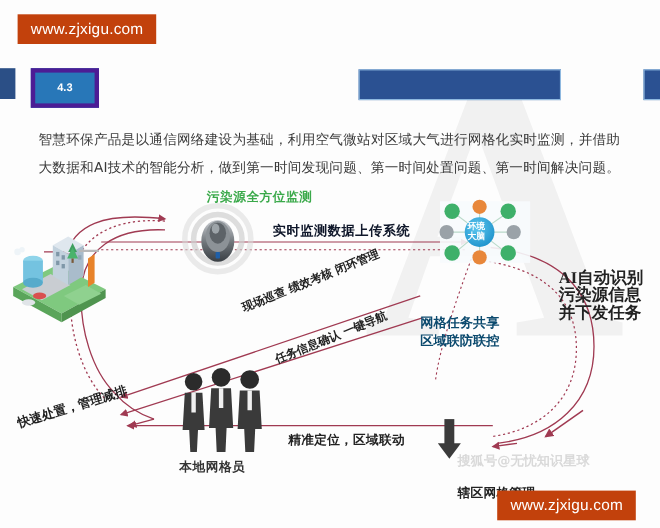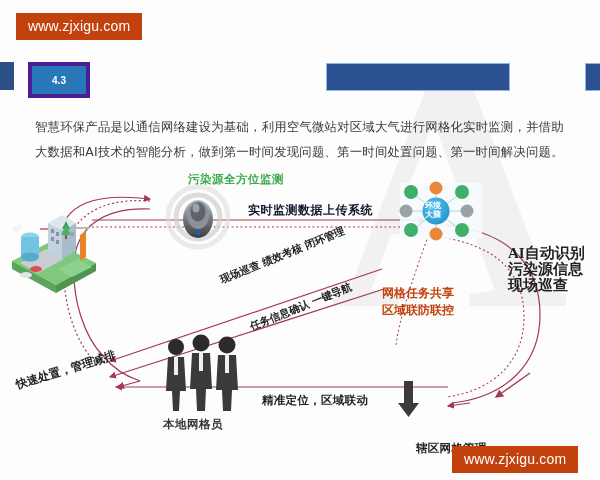--- a/index.html
+++ b/index.html
@@ -99,21 +99,21 @@
   .lbl-green{
     left:188px;top:7px;
     color:#3aa94a;font-size:11.5px;font-weight:700;letter-spacing:.5px;
   }
   .lbl-upload{
     left:248px;top:37px;
     color:#0f172a;font-size:12px;font-weight:700;letter-spacing:.5px;
   }
   .lbl-grid{
     left:382px;top:120px;
-    color:#c2410c;font-size:12px;font-weight:700;line-height:17px;
+    color:#0c4a6e;font-size:12px;font-weight:700;line-height:17px;
     text-align:left;
   }
   .lbl-ai{
     left:508px;top:80px;
     color:#222;font-size:15px;font-weight:700;line-height:16px;font-family:Liberation Serif, serif;
   }
   .lbl-fast{
     left:14px;top:213px;
     color:#222;font-size:11.5px;font-weight:700;
     transform:rotate(-17deg);transform-origin:left top;
@@ -329,26 +329,27 @@
     <div class="dlabel lbl-diag2">任务信息确认  一键导航</div>
 
     <div class="dlabel lbl-grid">
       <div>网格任务共享</div>
       <div>区域联防联控</div>
     </div>
 
     <div class="dlabel lbl-ai">
       <div>AI自动识别</div>
       <div>污染源信息</div>
-      <div>现场巡查</div>
+      <div>并下发任务</div>
     </div>
 
     <div class="dlabel lbl-fast">快速处置，管理减排</div>
     <div class="dlabel lbl-local">本地网格员</div>
     <div class="dlabel lbl-precise">精准定位，区域联动</div>
     <div class="dlabel lbl-area">辖区网格管理</div>
 
+    <div class="wm-inner">搜狐号@无忧知识星球</div>
   </div>
 
   <div class="wm wm-top">www.zjxigu.com</div>
   <div class="wm wm-bot">www.zjxigu.com</div>
 
 </div>
 
 </body></html>

